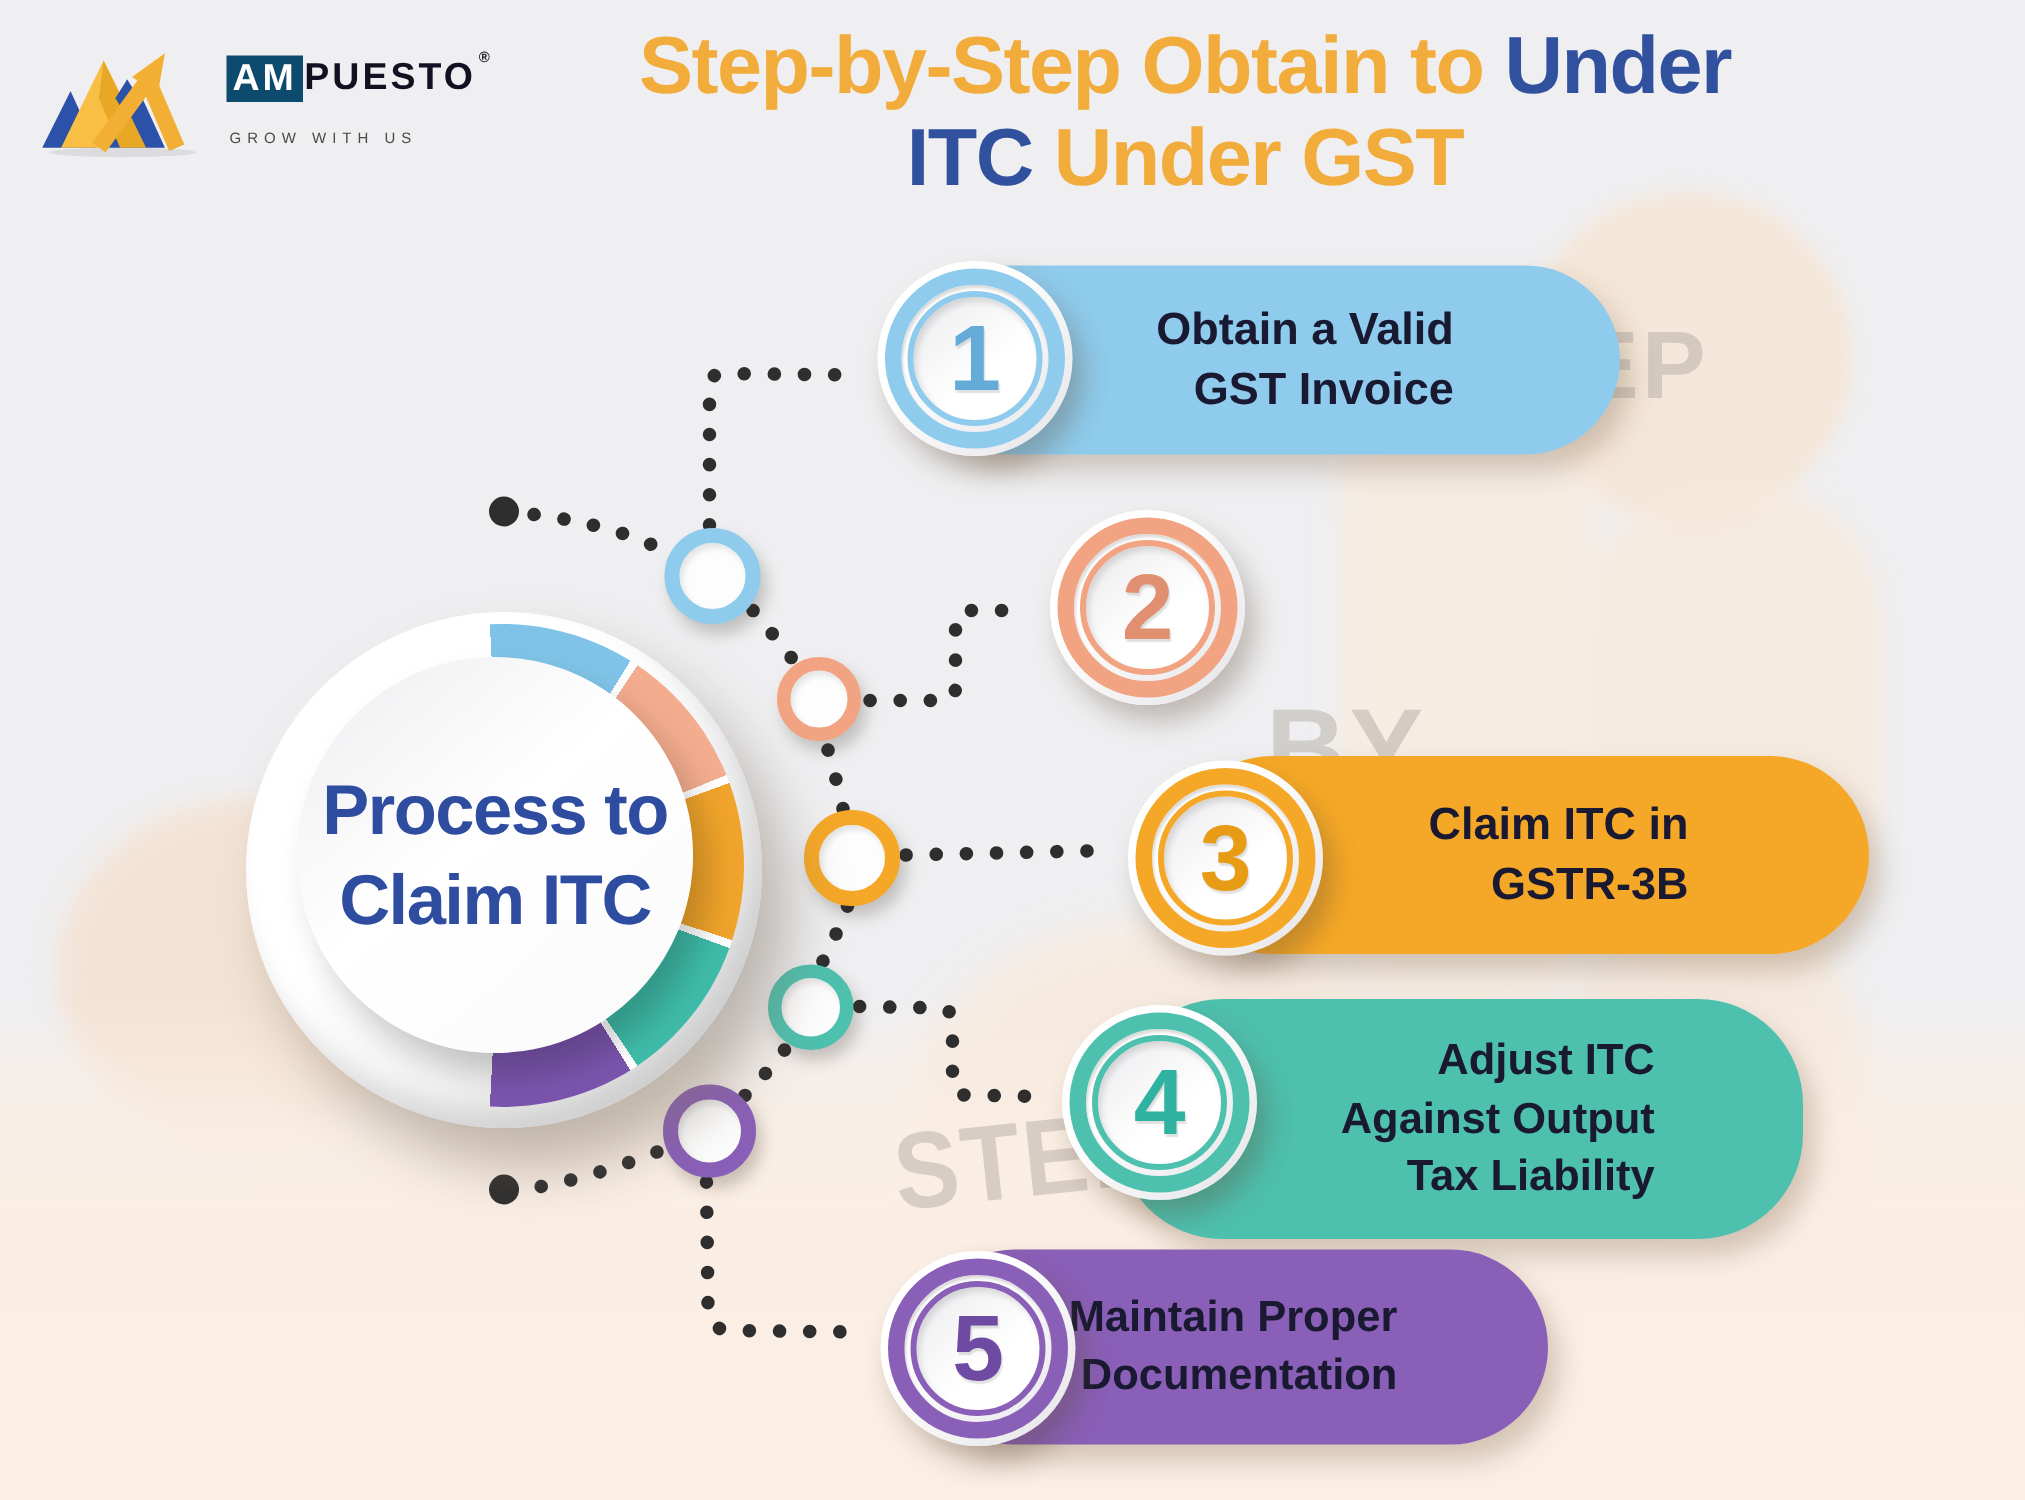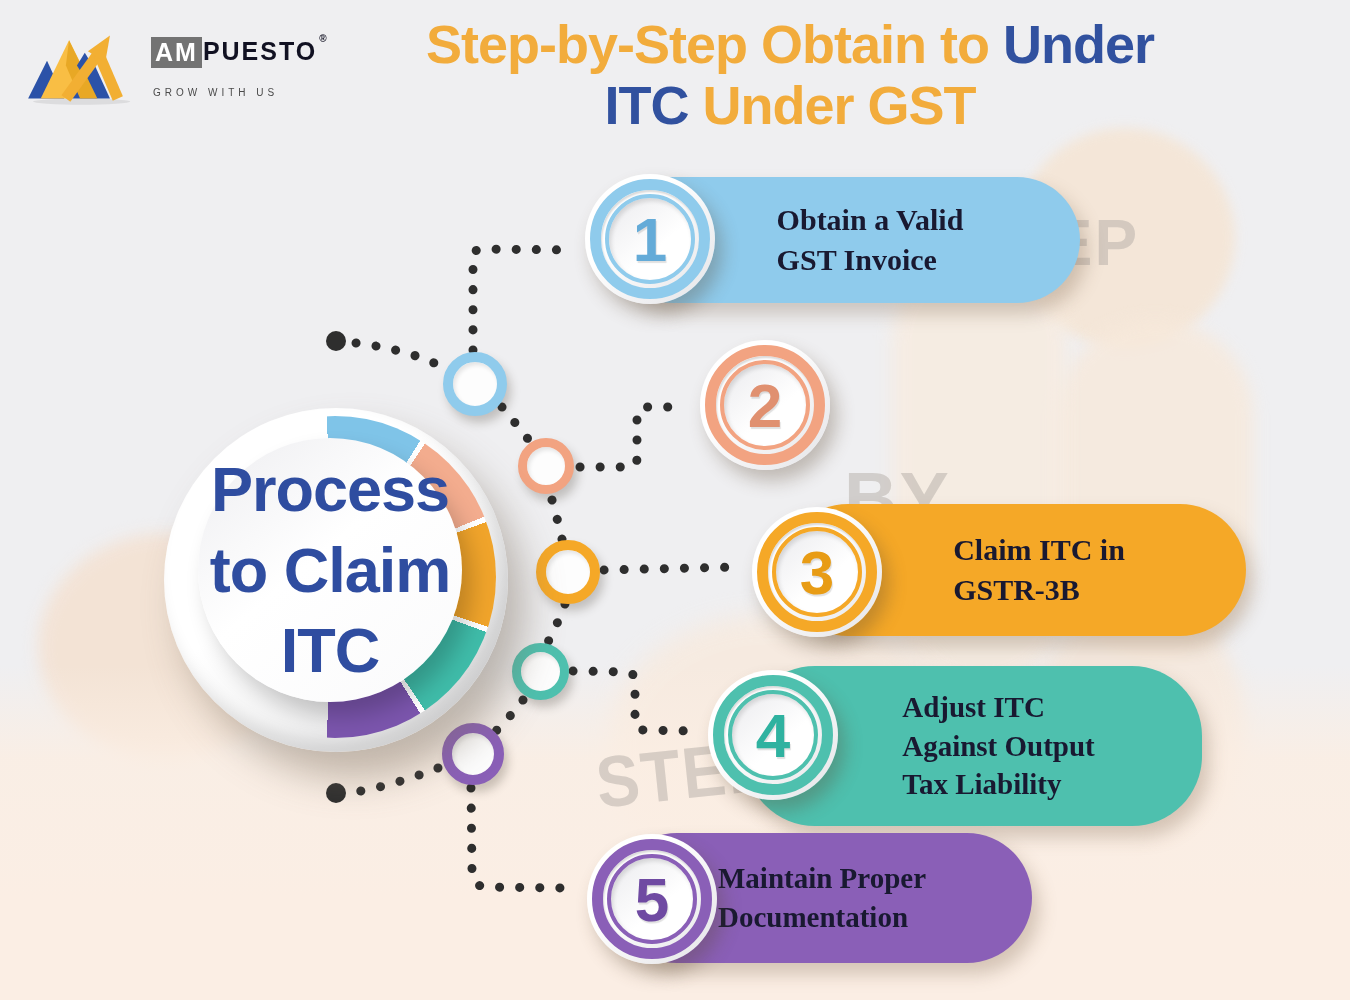--- a/index.html
+++ b/index.html
@@ -42,27 +42,27 @@
     background:conic-gradient(from -3deg,
       var(--arc-blue) 0 35deg, #ffffff 35deg 37deg,
       var(--arc-salmon) 37deg 71deg, #ffffff 71deg 73deg,
       var(--arc-orange) 73deg 111deg, #ffffff 111deg 113deg,
       var(--arc-teal) 113deg 149deg, #ffffff 149deg 151deg,
       var(--arc-purple) 151deg 186deg, rgba(255,255,255,0) 186deg);}
   .plate-inner{position:absolute;left:34px;top:30px;width:264px;height:264px;border-radius:50%;
     background:linear-gradient(140deg,#ededf0 0%,#ffffff 45%,#fafafb 100%);
     box-shadow:10px 14px 22px rgba(0,0,0,.2);
     display:flex;align-items:center;justify-content:center;text-align:center;}
-  .plate-label{font-size:63px;line-height:1.28;font-weight:700;color:#2f4da0;letter-spacing:-1px;}
+  .plate-label{font-size:47px;line-height:1.28;font-weight:700;color:#2f4da0;letter-spacing:-1px;}
   
   .pill{position:absolute;z-index:4;border-radius:70px;background:var(--pill);
     display:flex;align-items:center;justify-content:center;
     box-shadow:7px 11px 18px rgba(110,85,60,.28);}
-  .pill-label{font-family:Liberation Serif, serif;font-weight:700;color:#191931;
-    font-size:30px;line-height:1.33;text-align:left;white-space:pre-line;}
+  .pill-label{font-family:Liberation Sans, sans-serif;font-weight:700;color:#191931;
+    font-size:30px;line-height:1.33;text-align:right;white-space:pre-line;}
   .p1{left:610px;top:177px;width:420px;height:126px;padding-left:50px;}
   .p2{left:745px;top:344px;width:407px;height:126px;padding-left:50px;}
   .p3{left:782px;top:504px;width:414px;height:132px;padding-left:50px;}
   .p4{left:745px;top:666px;width:407px;height:160px;padding-left:50px;}
   .p4 .pill-label{font-size:29px;}
   .p5{left:612px;top:833px;width:420px;height:130px;}
   .p5 .pill-label{font-size:29px;}
   
   .badge{position:absolute;z-index:5;width:130px;height:130px;border-radius:50%;
     background:linear-gradient(135deg,#ffffff 35%,#e4e4e7 100%);
@@ -81,21 +81,21 @@
   .b4{left:708px;top:670px;}
   .b5{left:587px;top:834px;}
   
   .title{position:absolute;z-index:6;left:350px;top:14px;width:880px;text-align:center;
     font-weight:700;font-size:54px;line-height:1.13;letter-spacing:-1px;}
   .t-yellow{color:var(--title-yellow);}
   .t-blue{color:var(--title-blue);}
   .logo{position:absolute;z-index:6;left:25px;top:26px;display:flex;align-items:center;gap:8px;}
   .logo-text{display:flex;flex-direction:column;}
   .logo-name{font-size:25px;font-weight:700;letter-spacing:2px;color:#111122;display:flex;align-items:flex-start;}
-  .logo-am{background:#737373;color:#ffffff;padding:1px 4px;margin-right:1px;}
+  .logo-am{background:#0c4a6e;color:#ffffff;padding:1px 4px;margin-right:1px;}
   .logo-reg{font-size:10px;margin-left:2px;margin-top:-4px;color:#111122;}
   .logo-tagline{font-size:10px;letter-spacing:4px;color:#4a4a4a;margin-top:19px;margin-left:2px;}
   :root{
     --arc-blue:#7fc4e8; --arc-salmon:#f3ac8e; --arc-orange:#f0a42b;
     --arc-teal:#3fbca9; --arc-purple:#7b55ad;
     --title-yellow:#f2ac3c; --title-blue:#31519f;
   }
 </style>
 </head>
 <body>

